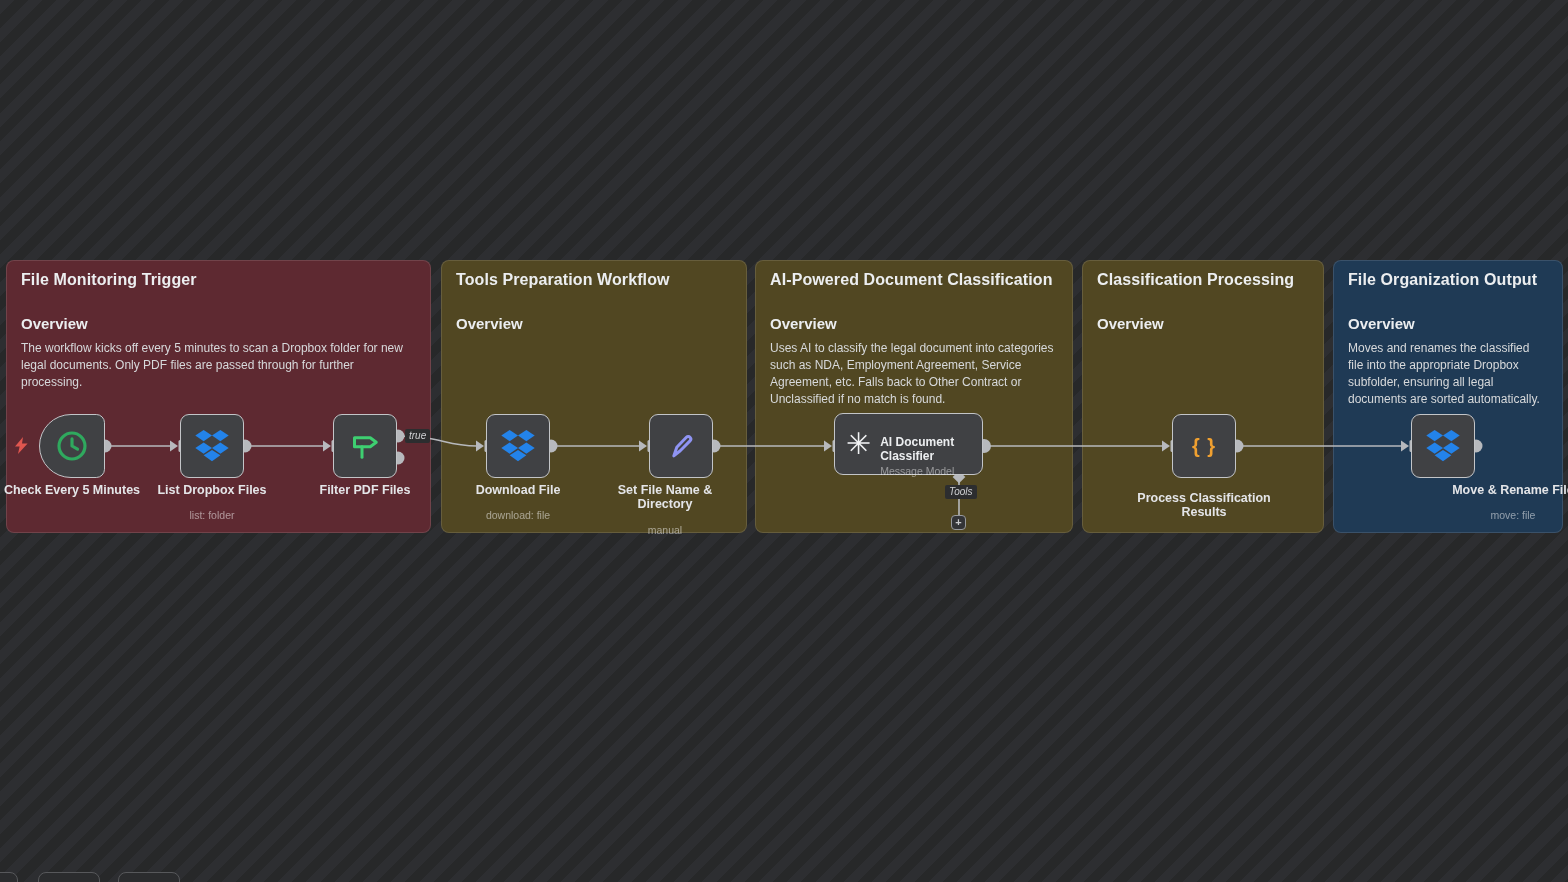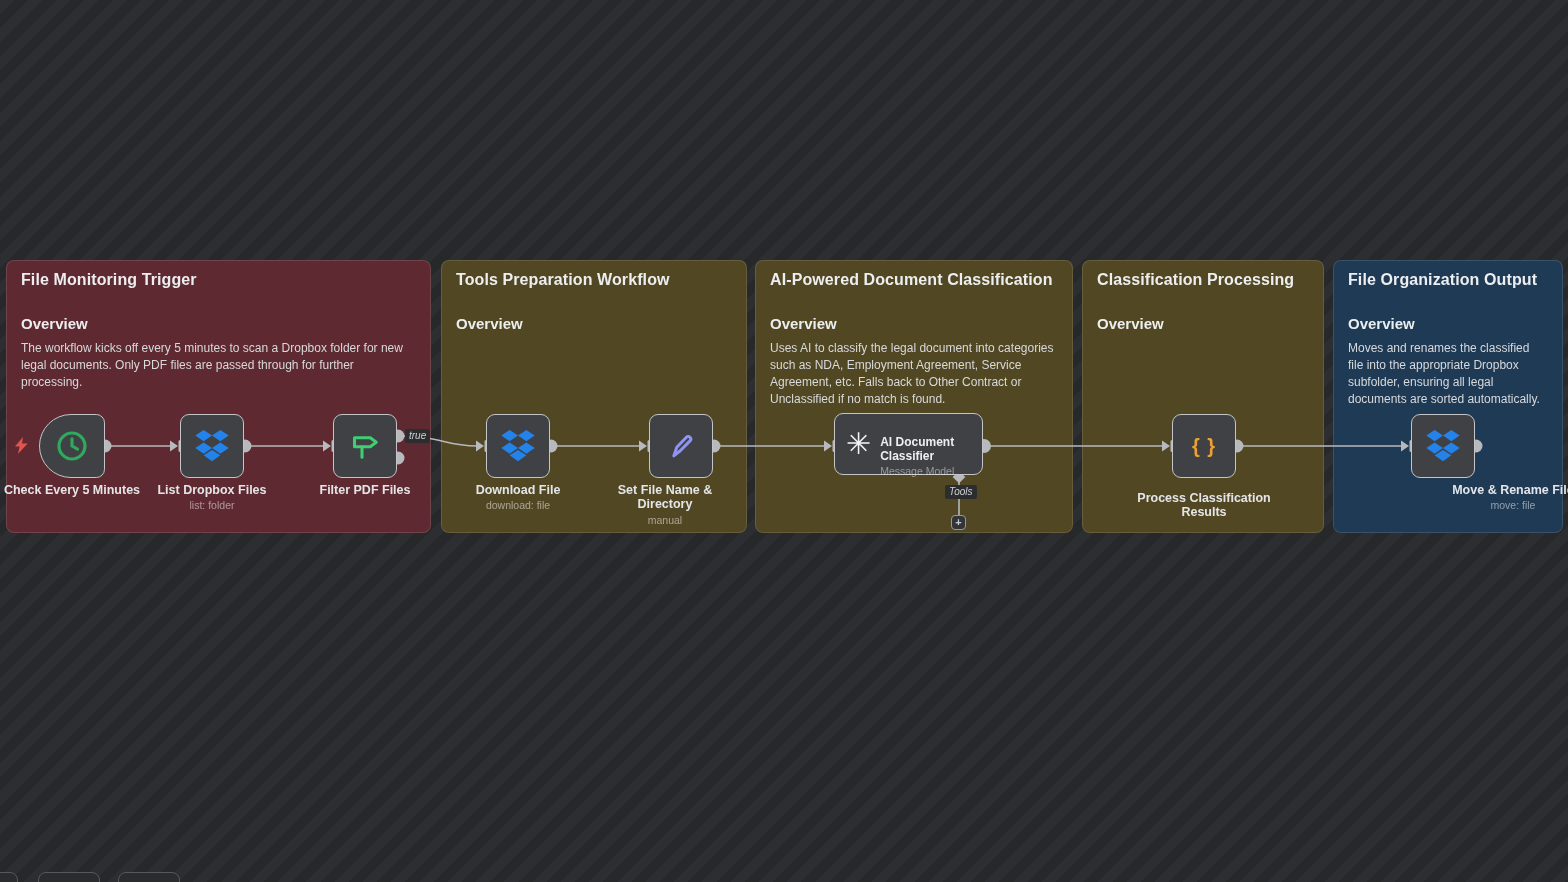--- a/index.html
+++ b/index.html
@@ -20,21 +20,21 @@
   
   .wires{position:absolute;left:0;top:0;z-index:1;pointer-events:none;}
   
   .node{position:absolute;top:414px;width:64px;height:64px;background:#404144;
     border:1.6px solid #c3c5c8;border-radius:9px;box-sizing:border-box;z-index:2;
     display:flex;align-items:center;justify-content:center;cursor:pointer;}
   .node.trigger{border-radius:33px 9px 9px 33px;width:66px;}
   .node.wide{width:149px;height:62px;top:413px;justify-content:flex-start;padding-left:11px;gap:9px;}
   .nlabel{position:absolute;top:483px;width:180px;text-align:center;z-index:2;}
   .nlabel .nm{font-size:12.5px;font-weight:700;color:#e4e5e8;line-height:1.15;}
-  .nlabel .sub{margin-top:2px;font-size:10.5px;color:rgba(255,255,255,.5);}
+  .nlabel .sub{margin-top:12px;font-size:10.5px;color:rgba(255,255,255,.5);}
   .ai-name{font-size:12px;font-weight:700;color:#eceef0;line-height:1.2;width:94px;margin-top:24px;}
   .ai-sub{font-size:10.5px;color:rgba(255,255,255,.45);margin-top:2px;}
   .openai-glyph{font-size:30px;color:#f2f3f5;line-height:1;}
   .code-glyph{font-size:20px;font-weight:700;color:#f0a030;letter-spacing:1px;}
   
   .chip{position:absolute;background:#2c2d2f;color:#cfd0d3;font-size:10px;
     padding:1px 4px;border-radius:2px;z-index:3;line-height:1.2;font-style:italic;}
   .plusbtn{position:absolute;left:951px;top:515px;width:15px;height:15px;background:#333437;
     border:1.5px solid #97999d;border-radius:4px;box-sizing:border-box;z-index:3;
     color:#c9cacc;font-size:11px;font-weight:700;display:flex;align-items:center;justify-content:center;

